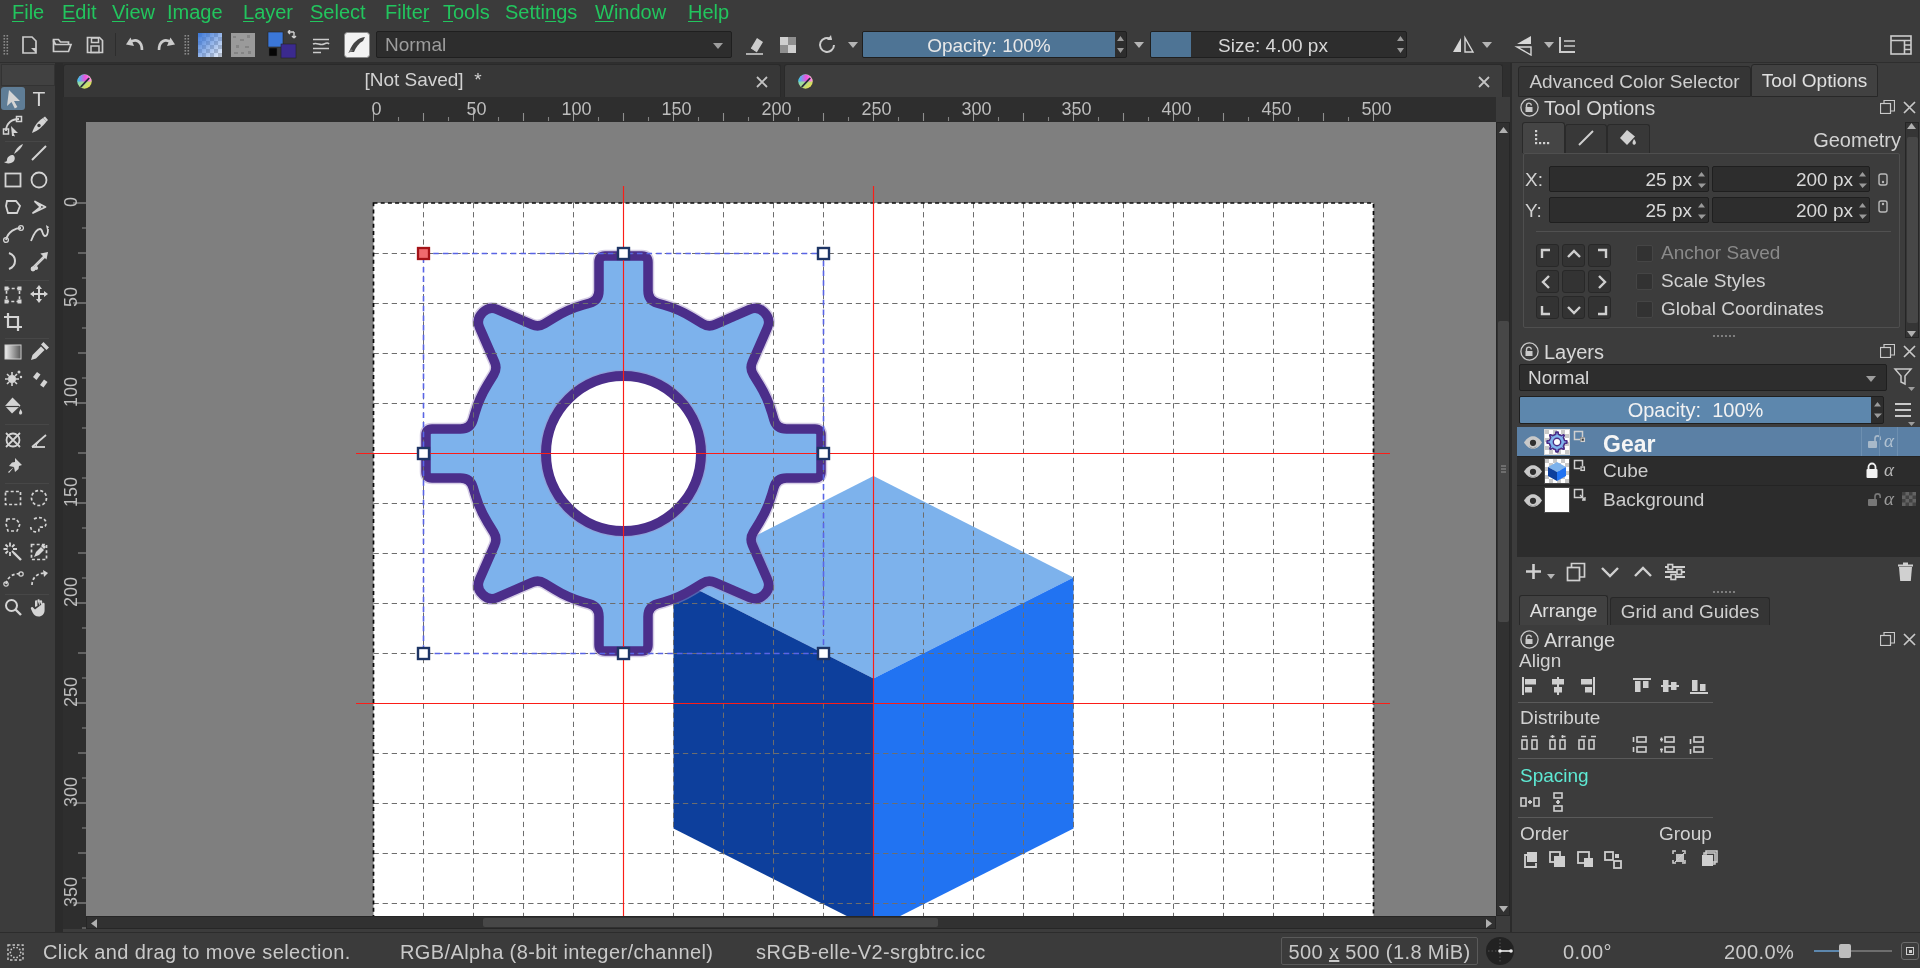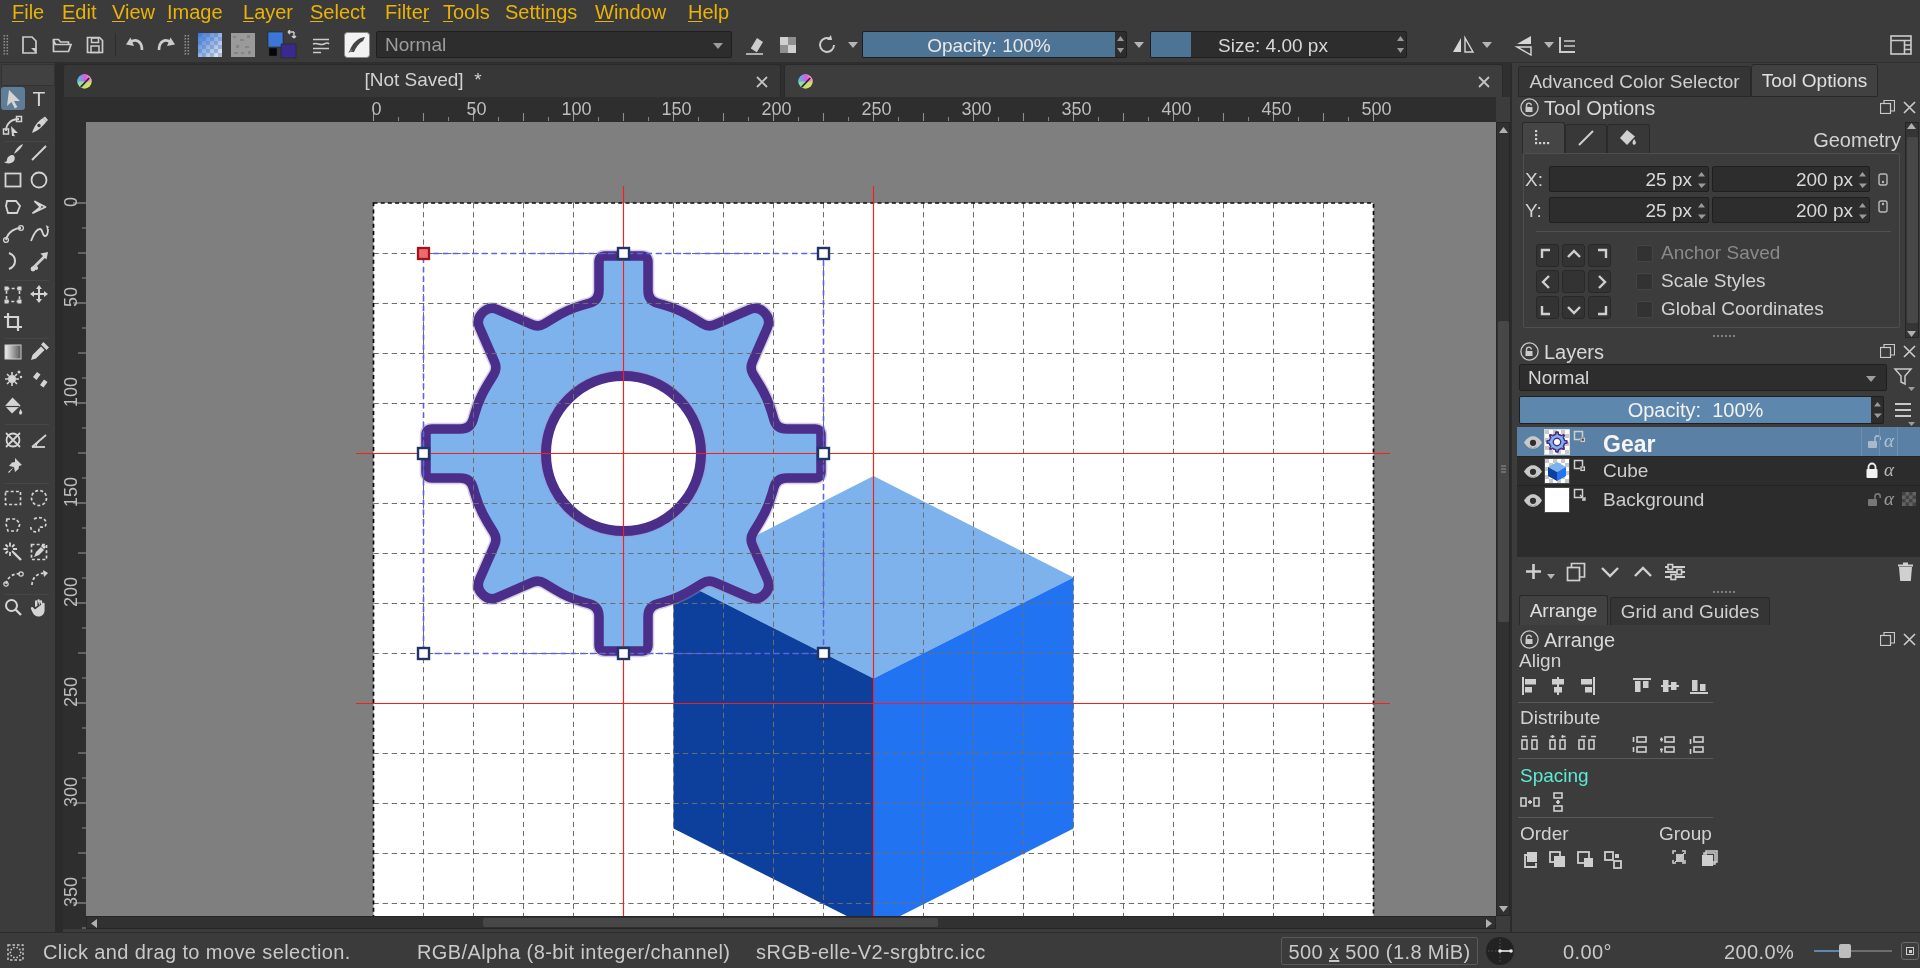--- a/index.html
+++ b/index.html
@@ -1,18 +1,18 @@
 <!DOCTYPE html>
 <html><head><meta charset="utf-8"><style>
 *{margin:0;padding:0;box-sizing:border-box}
 html,body{width:1920px;height:968px;overflow:hidden;background:#3b3b3b;
 font-family:"Liberation Sans",sans-serif;-webkit-font-smoothing:antialiased}
 .abs{position:absolute}
 #root{position:relative;width:1920px;height:968px;background:#3c3c3c;overflow:hidden;color:#d6d6d6}
-.menu{position:absolute;top:0;left:0;width:1920px;height:26px;background:#3b3b3b;font-size:20px;color:#eab308}
+.menu{position:absolute;top:0;left:0;width:1920px;height:26px;background:#3b3b3b;font-size:20px;color:#22c55e}
 .menu span{position:absolute;top:1px}
 .menu u{text-decoration-thickness:1px;text-underline-offset:2px}
 .toolbar{position:absolute;top:26px;left:0;width:1920px;height:37px;background:#3b3b3b;border-bottom:1px solid #2e2e2e}
 .tb{position:absolute;top:0;height:37px;display:flex;align-items:center;justify-content:center}
 .statusbar{position:absolute;top:932px;left:0;width:1920px;height:36px;background:#3b3b3b;border-top:1px solid #2c2c2c;font-size:20px;color:#c9c9c9;letter-spacing:0.4px}
 .panel{position:absolute;background:#3c3c3c}
 .field{background:#2d2d2d;border:1px solid #1f1f1f;border-radius:2px}
 .dockertitle{font-size:20px;color:#d8d8d8}
 .seph{position:absolute;height:1px;background:#565656}
 svg{display:block}
@@ -1206,21 +1206,21 @@
         <circle cx="10.106888370749727" cy="13.445493884734798" r="0.9" fill="#c9c9c9"></circle>
         <circle cx="6.893111629250274" cy="13.445493884734798" r="0.9" fill="#c9c9c9"></circle>
         <circle cx="4.293111629250274" cy="11.55648331192086" r="0.9" fill="#c9c9c9"></circle>
         <circle cx="3.3" cy="8.5" r="0.9" fill="#c9c9c9"></circle>
         <circle cx="4.293111629250273" cy="5.44351668807914" r="0.9" fill="#c9c9c9"></circle>
         <circle cx="6.8931116292502725" cy="3.5545061152652018" r="0.9" fill="#c9c9c9"></circle>
         <circle cx="10.106888370749726" cy="3.554506115265201" r="0.9" fill="#c9c9c9"></circle>
         <circle cx="12.706888370749727" cy="5.443516688079138" r="0.9" fill="#c9c9c9"></circle>
       </svg>
       <div class="abs" style="left:43px;top:8px">Click and drag to move selection.</div>
-      <div class="abs" style="left:417px;top:8px">RGB/Alpha (8-bit integer/channel)</div>
+      <div class="abs" style="left:400px;top:8px">RGB/Alpha (8-bit integer/channel)</div>
       <div class="abs" style="left:756px;top:8px">sRGB-elle-V2-srgbtrc.icc</div>
       <div class="abs" style="left:1281px;top:4px;width:197px;height:28px;border:1px solid #5a5a5a;text-align:center;border-radius:2px"><span style="position:relative;top:3px">500 <u>x</u> 500 (1.8 MiB)</span></div>
       <svg width="30" height="30" viewBox="0 0 30 30" style="position:absolute;left:1485px;top:3px">
         <circle cx="15" cy="15" r="14" fill="#222222"></circle>
         <g stroke="#555" stroke-width="1" stroke-dasharray="1.5 2">
           <path d="M15 3v24M3 15h24"></path>
         </g>
         <path d="M15 15h11" stroke="#e8e8e8" stroke-width="1.6"></path>
         <circle cx="15" cy="15" r="1.8" fill="#e8e8e8"></circle>
         <circle cx="26" cy="15" r="1.8" fill="#e8e8e8"></circle>

